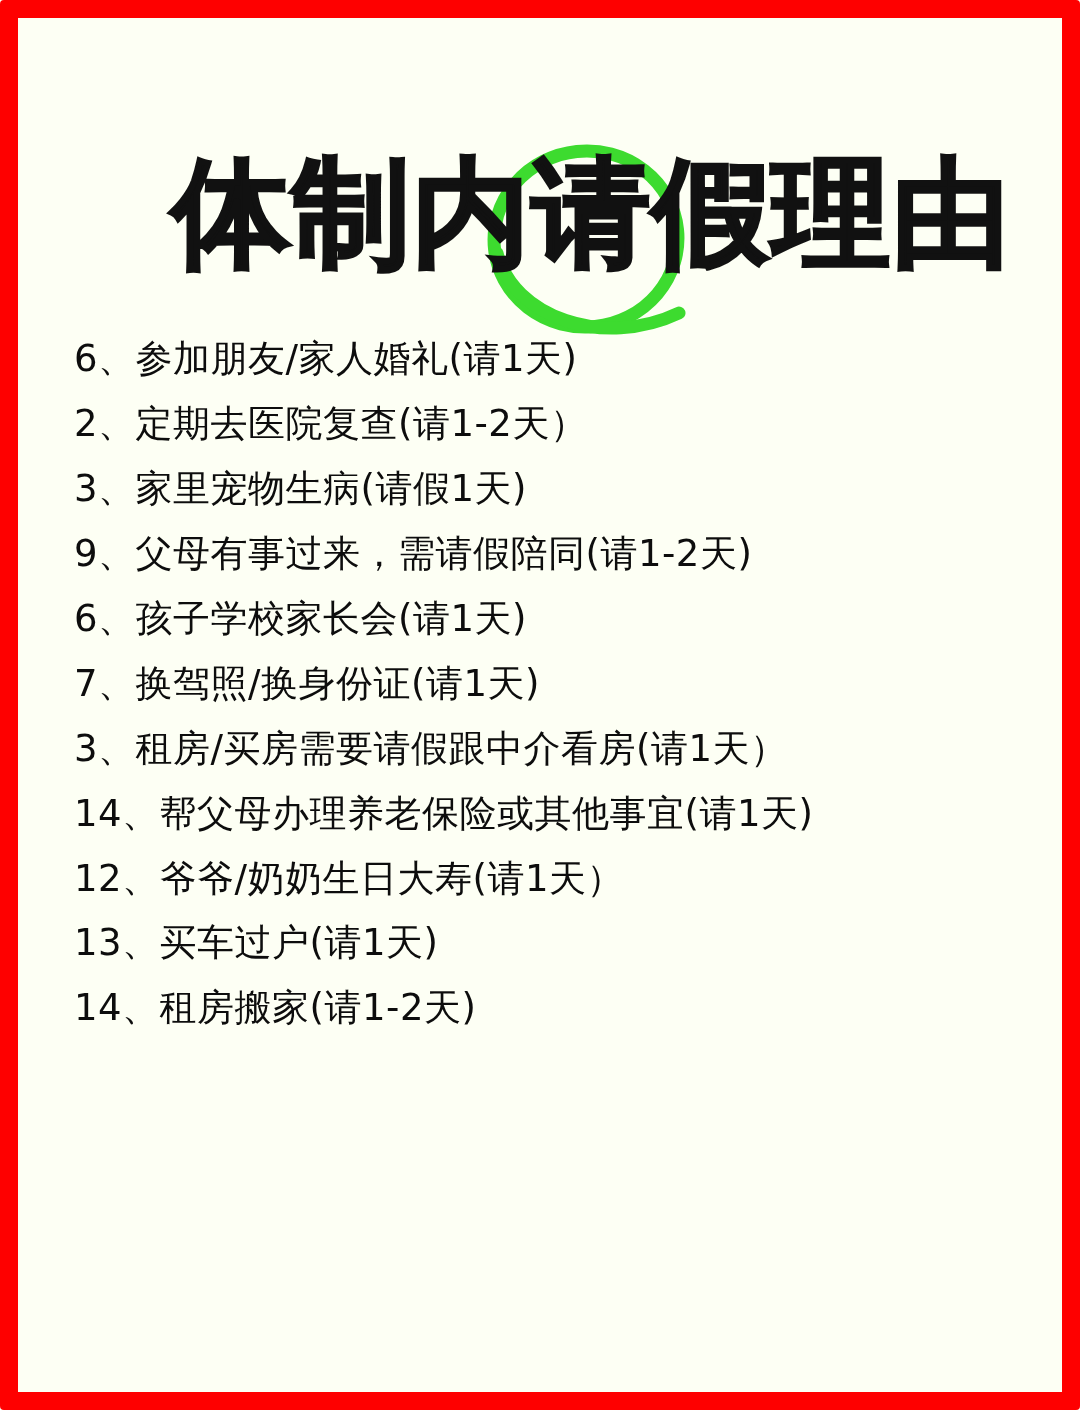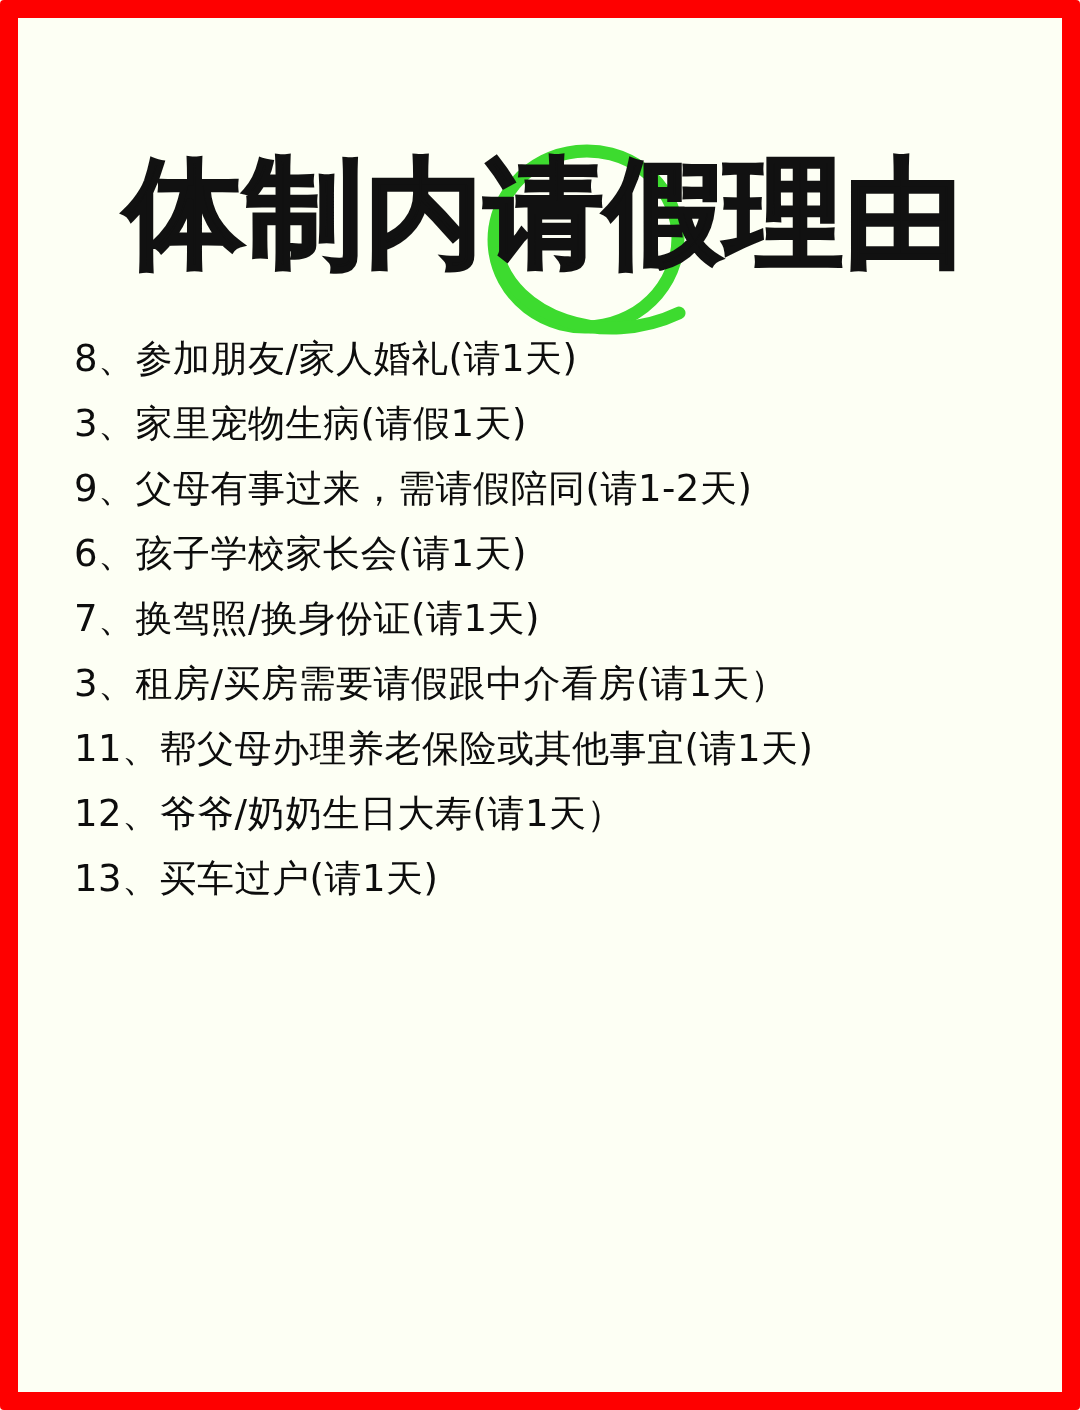--- a/index.html
+++ b/index.html
@@ -36,21 +36,21 @@
   .title {
     position: relative;
     z-index: 2;
     font-family: "DejaVu Sans", "Liberation Sans", sans-serif;
     font-weight: bold;
     font-size: 118px;
     line-height: 180px;
     letter-spacing: 2px;
     color: #111111;
     white-space: nowrap;
-    text-align: center;
+    text-align: right;
     padding-left: 10px;
     -webkit-text-stroke: 3px #111111;
   }
   .circle-mark {
     position: absolute;
     left: 415px;
     top: 18px;
     width: 210px;
     height: 200px;
     z-index: 1;
@@ -82,25 +82,27 @@
 
     <div class="title-wrap">
       <svg class="circle-mark" viewBox="0 0 210 200">
         <ellipse cx="103" cy="98" rx="92" ry="88" fill="none" stroke="#3ddb2f" stroke-width="13" stroke-linecap="round" transform="rotate(-6 103 98)"></ellipse>
         <path d="M14 112 C 30 176, 120 208, 196 172" fill="none" stroke="#3ddb2f" stroke-width="13" stroke-linecap="round"></path>
       </svg>
       <h1 class="title">体制内请假理由</h1>
     </div>
 
     <ul class="list">
-      <li>8、参加朋友/家人婚礼(请1天)</li>
+      <li>6、参加朋友/家人婚礼(请1天)</li>
+      <li>2、定期去医院复查(请1-2天）</li>
       <li>3、家里宠物生病(请假1天)</li>
       <li>9、父母有事过来，需请假陪同(请1-2天)</li>
       <li>6、孩子学校家长会(请1天)</li>
       <li>7、换驾照/换身份证(请1天)</li>
       <li>3、租房/买房需要请假跟中介看房(请1天）</li>
-      <li>11、帮父母办理养老保险或其他事宜(请1天)</li>
+      <li>14、帮父母办理养老保险或其他事宜(请1天)</li>
       <li>12、爷爷/奶奶生日大寿(请1天）</li>
       <li>13、买车过户(请1天)</li>
+      <li>14、租房搬家(请1-2天)</li>
     </ul>
 
   </div>
 </div>
 
 </body></html>

